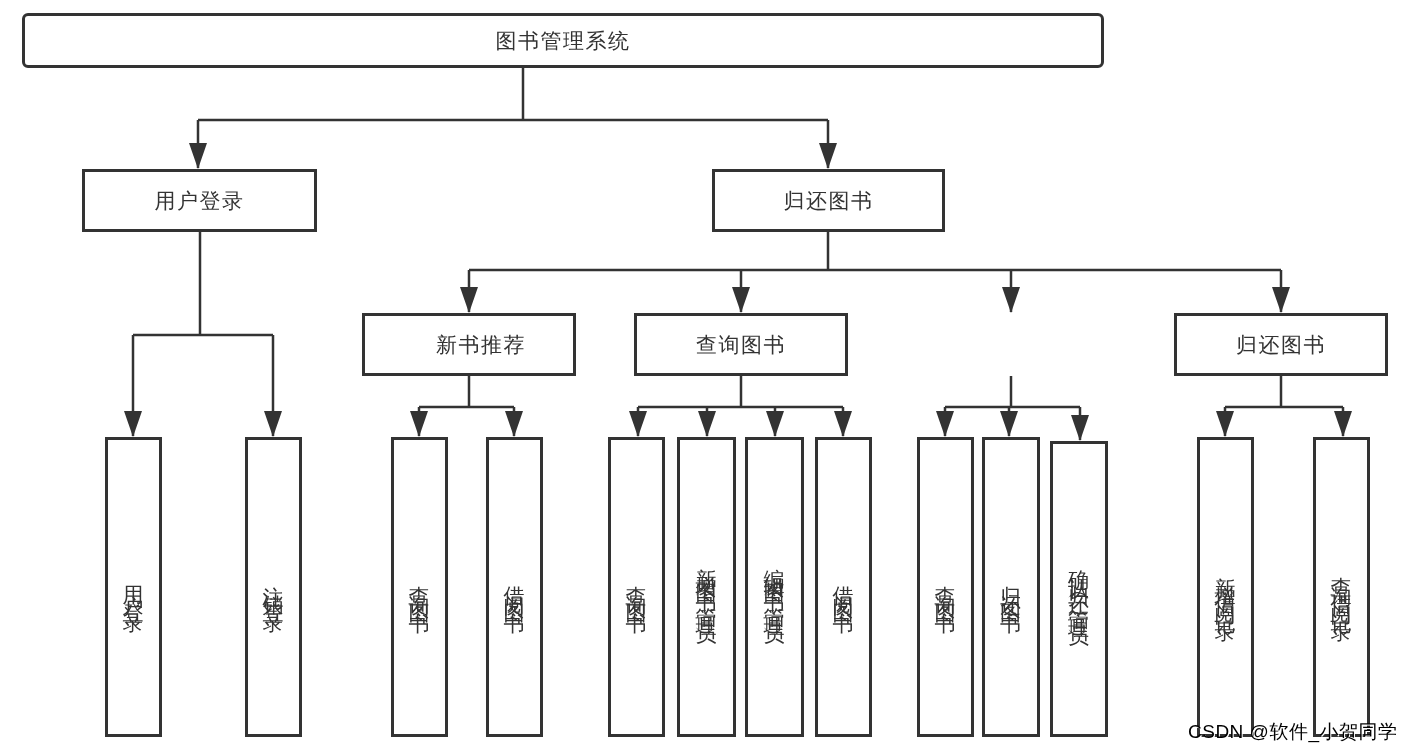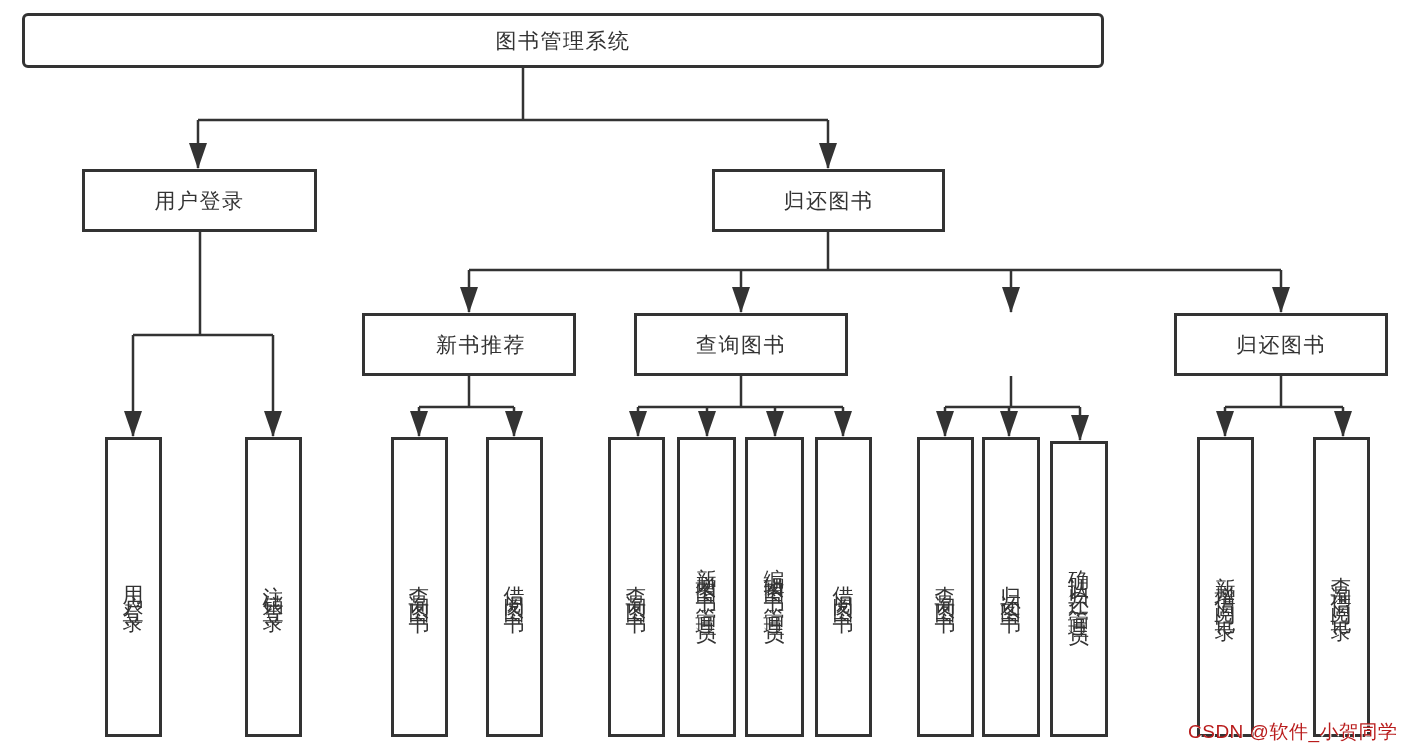--- a/index.html
+++ b/index.html
@@ -14,21 +14,21 @@
   }
   .node .hlabel { font-size:21px; letter-spacing:1.5px; white-space:nowrap; color:#333333; }
   .leaf { width:57px; top:437px; height:300px; }
   .leaf .vlabel {
     writing-mode:vertical-rl; text-orientation:mixed;
     font-size:21px; letter-spacing:9px; line-height:1; color:#333333; white-space:nowrap;
   }
   .leaf .vlabel.long { letter-spacing:8px; }
   .watermark {
     position:absolute; left:1188px; top:719px; z-index:3;
-    font-size:19px; letter-spacing:0.5px; color:#b91c1c; white-space:nowrap;
+    font-size:19px; letter-spacing:0.5px; color:#000000; white-space:nowrap;
     text-shadow:1px 1px 0 #ffffff;
   }
 </style>
 </head>
 <body>
 
 <div class="canvas">
 
   <svg class="connectors" width="1405" height="747" viewBox="0 0 1405 747">
     <g stroke="#333333" stroke-width="2.5" fill="none">

